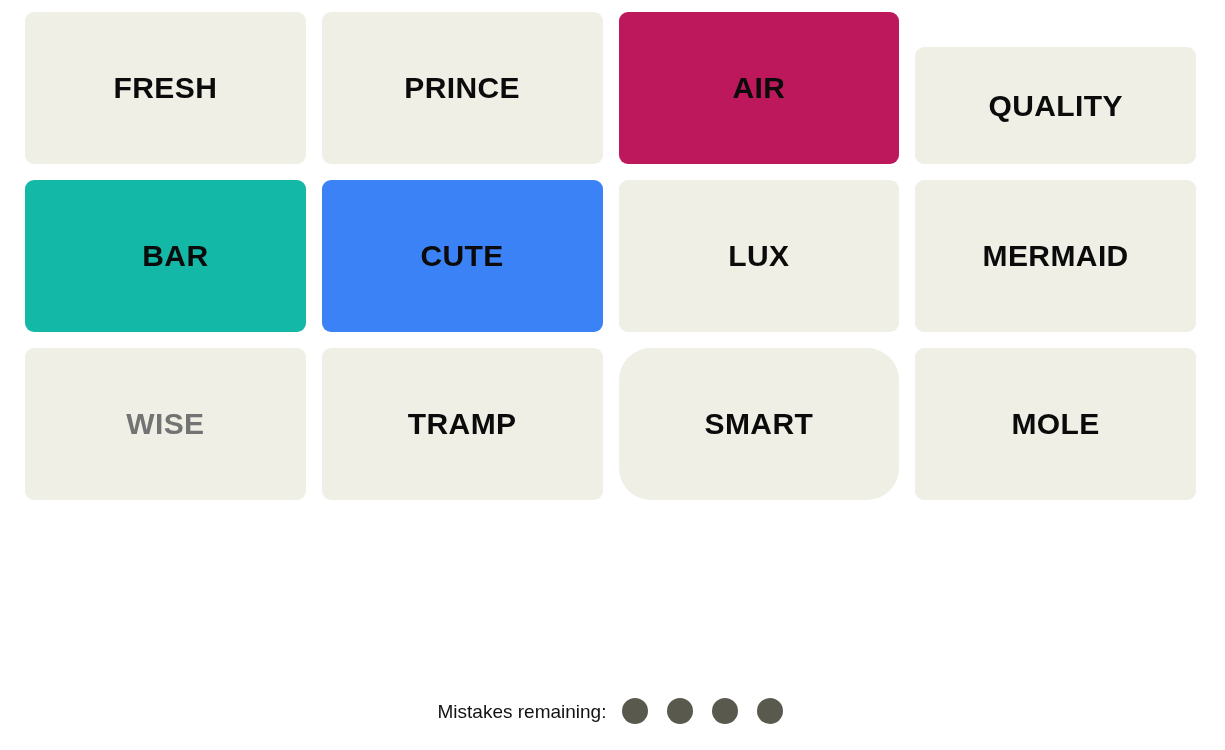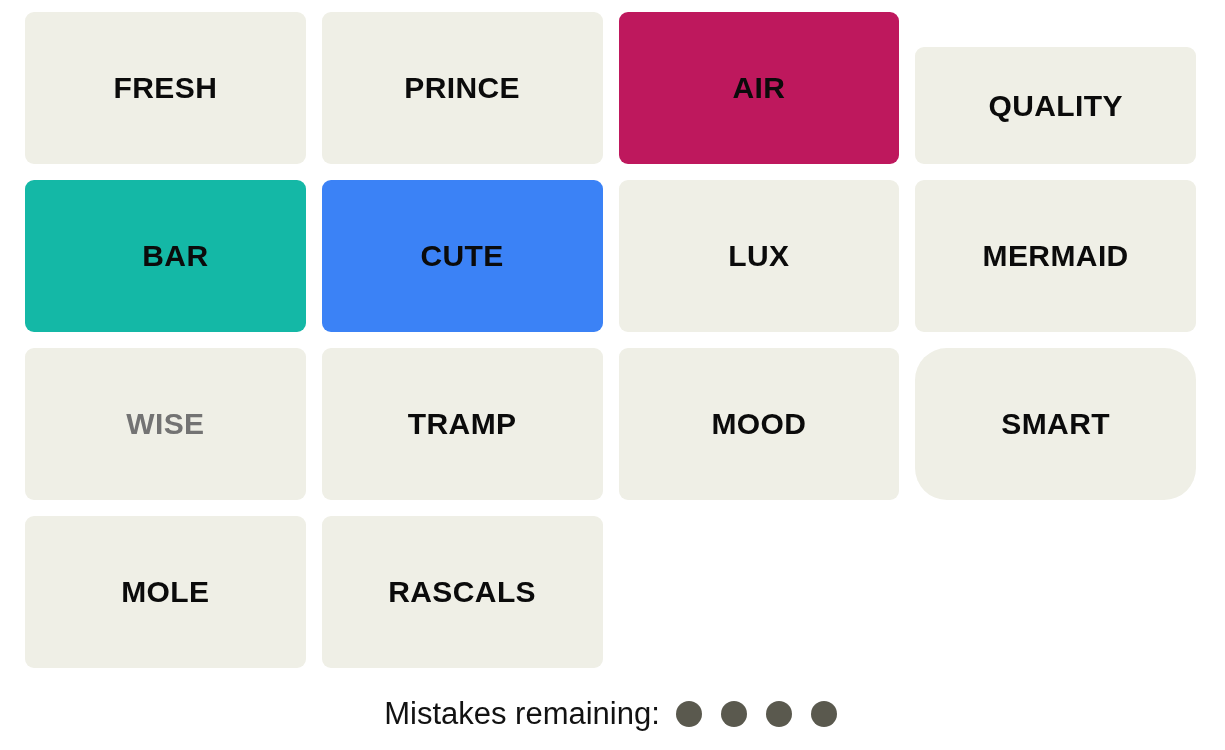--- a/index.html
+++ b/index.html
@@ -57,21 +57,21 @@
   .mistakes-bar {
     display: flex;
     align-items: center;
     justify-content: center;
     gap: 16px;
     margin-top: 30px;
     width: 1171px;
   }
   .mistakes-label {
     font-family: "Liberation Sans", "DejaVu Sans", sans-serif;
-    font-size: 31px;
+    font-size: 19px;
     font-weight: 400;
     color: #121212;
     line-height: 1;
     white-space: nowrap;
   }
   .dots {
     display: flex;
     align-items: center;
     gap: 19px;
   }
@@ -112,31 +112,25 @@
       </div>
       <div class="tile" style="background: rgb(239, 239, 230);">
         <span class="tile-label" style="color: rgb(11, 11, 11);">MERMAID</span>
       </div>
       <div class="tile" style="background: rgb(239, 239, 230);">
         <span class="tile-label" style="color: #737373;">WISE</span>
       </div>
       <div class="tile" style="background: rgb(239, 239, 230);">
         <span class="tile-label" style="color: rgb(11, 11, 11);">TRAMP</span>
       </div>
-      <div class="tile" style="background: rgb(239, 239, 230);">
-        <span class="tile-label" style="color: rgb(11, 11, 11);">MOOD</span>
-      </div>
       <div class="tile" style="background: rgb(239, 239, 230); border-radius: 32px;">
         <span class="tile-label" style="color: rgb(11, 11, 11);">SMART</span>
       </div>
       <div class="tile" style="background: rgb(239, 239, 230);">
         <span class="tile-label" style="color: rgb(11, 11, 11);">MOLE</span>
-      </div>
-      <div class="tile" style="background: rgb(239, 239, 230);">
-        <span class="tile-label" style="color: rgb(11, 11, 11);">RASCALS</span>
       </div>
     </div>
 
   <div class="mistakes-bar">
     <span class="mistakes-label">Mistakes remaining:</span>
     <span class="dots">
         <span class="dot" style="background: rgb(90, 89, 78);"></span>
         <span class="dot" style="background: rgb(90, 89, 78);"></span>
         <span class="dot" style="background: rgb(90, 89, 78);"></span>
         <span class="dot" style="background: rgb(90, 89, 78);"></span>

